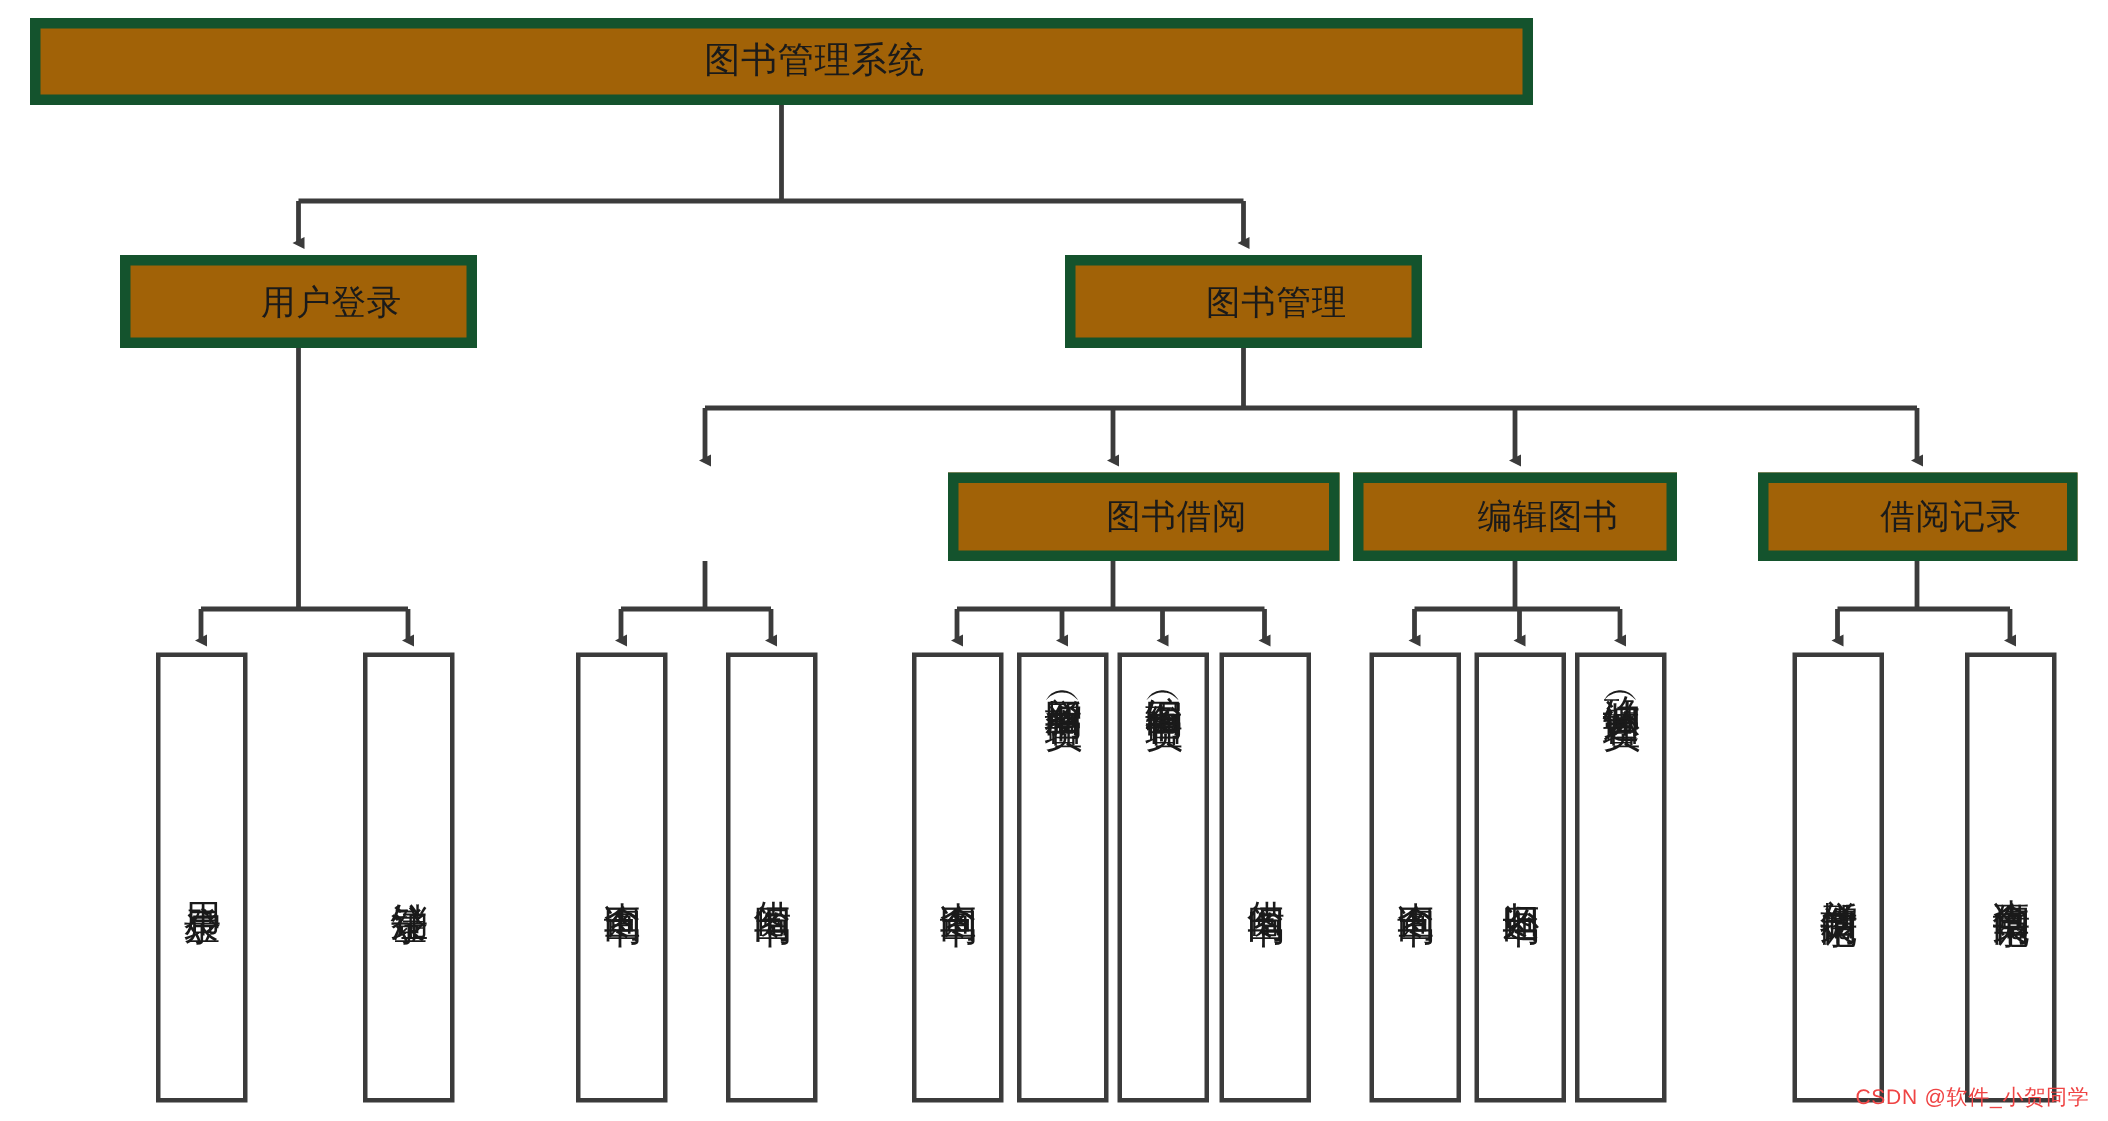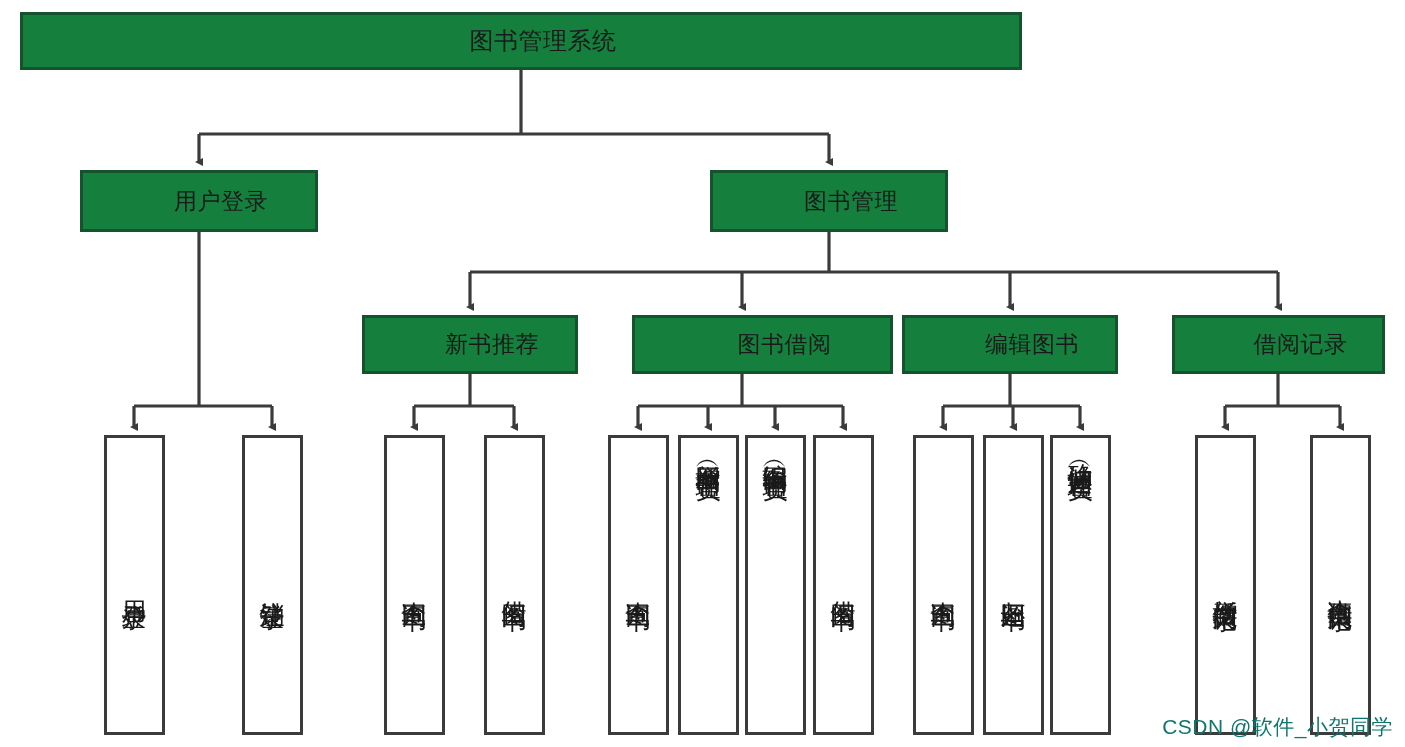--- a/index.html
+++ b/index.html
@@ -21,22 +21,22 @@
     position: absolute;
     left: 0;
     top: 0;
     width: 1405px;
     height: 747px;
     pointer-events: none;
   }
   .node {
     position: absolute;
     box-sizing: border-box;
-    border: 3px solid #14532d;
-    background: #15803d;
+    border: 7px solid #14532d;
+    background: #a16207;
     display: flex;
     align-items: center;
     justify-content: center;
     color: #1a1a1a;
     padding-left: 44px;
   }
   .node .lbl {
     font-size: 23px;
     line-height: 1.15;
     letter-spacing: 0.5px;
@@ -61,22 +61,22 @@
     letter-spacing: 2px;
     color: #1a1a1a;
     white-space: nowrap;
   }
   .leaf.center .vlbl { margin-top: auto; margin-bottom: auto; }
   .leaf.topaligned .vlbl { margin-top: 6px; }
   .watermark {
     position: absolute;
     right: 12px;
     bottom: 6px;
-    font-size: 21px;
-    color: #0f766e;
+    font-size: 14px;
+    color: #ef4444;
     letter-spacing: 0.5px;
     white-space: nowrap;
     user-select: none;
   }
 </style>
 </head>
 <body>
 
 <div id="canvas">
 
@@ -136,23 +136,20 @@
     <span class="lbl">图书管理系统</span>
   </div>
 
   <div class="node" style="left:80px; top:170px; width:238px; height:62px;">
     <span class="lbl">用户登录</span>
   </div>
   <div class="node" style="left:710px; top:170px; width:238px; height:62px;">
     <span class="lbl">图书管理</span>
   </div>
 
-  <div class="node" style="left:362px; top:315px; width:216px; height:59px;">
-    <span class="lbl">新书推荐</span>
-  </div>
   <div class="node" style="left:632px; top:315px; width:261px; height:59px;">
     <span class="lbl">图书借阅</span>
   </div>
   <div class="node" style="left:902px; top:315px; width:216px; height:59px;">
     <span class="lbl">编辑图书</span>
   </div>
   <div class="node" style="left:1172px; top:315px; width:213px; height:59px;">
     <span class="lbl">借阅记录</span>
   </div>
 

